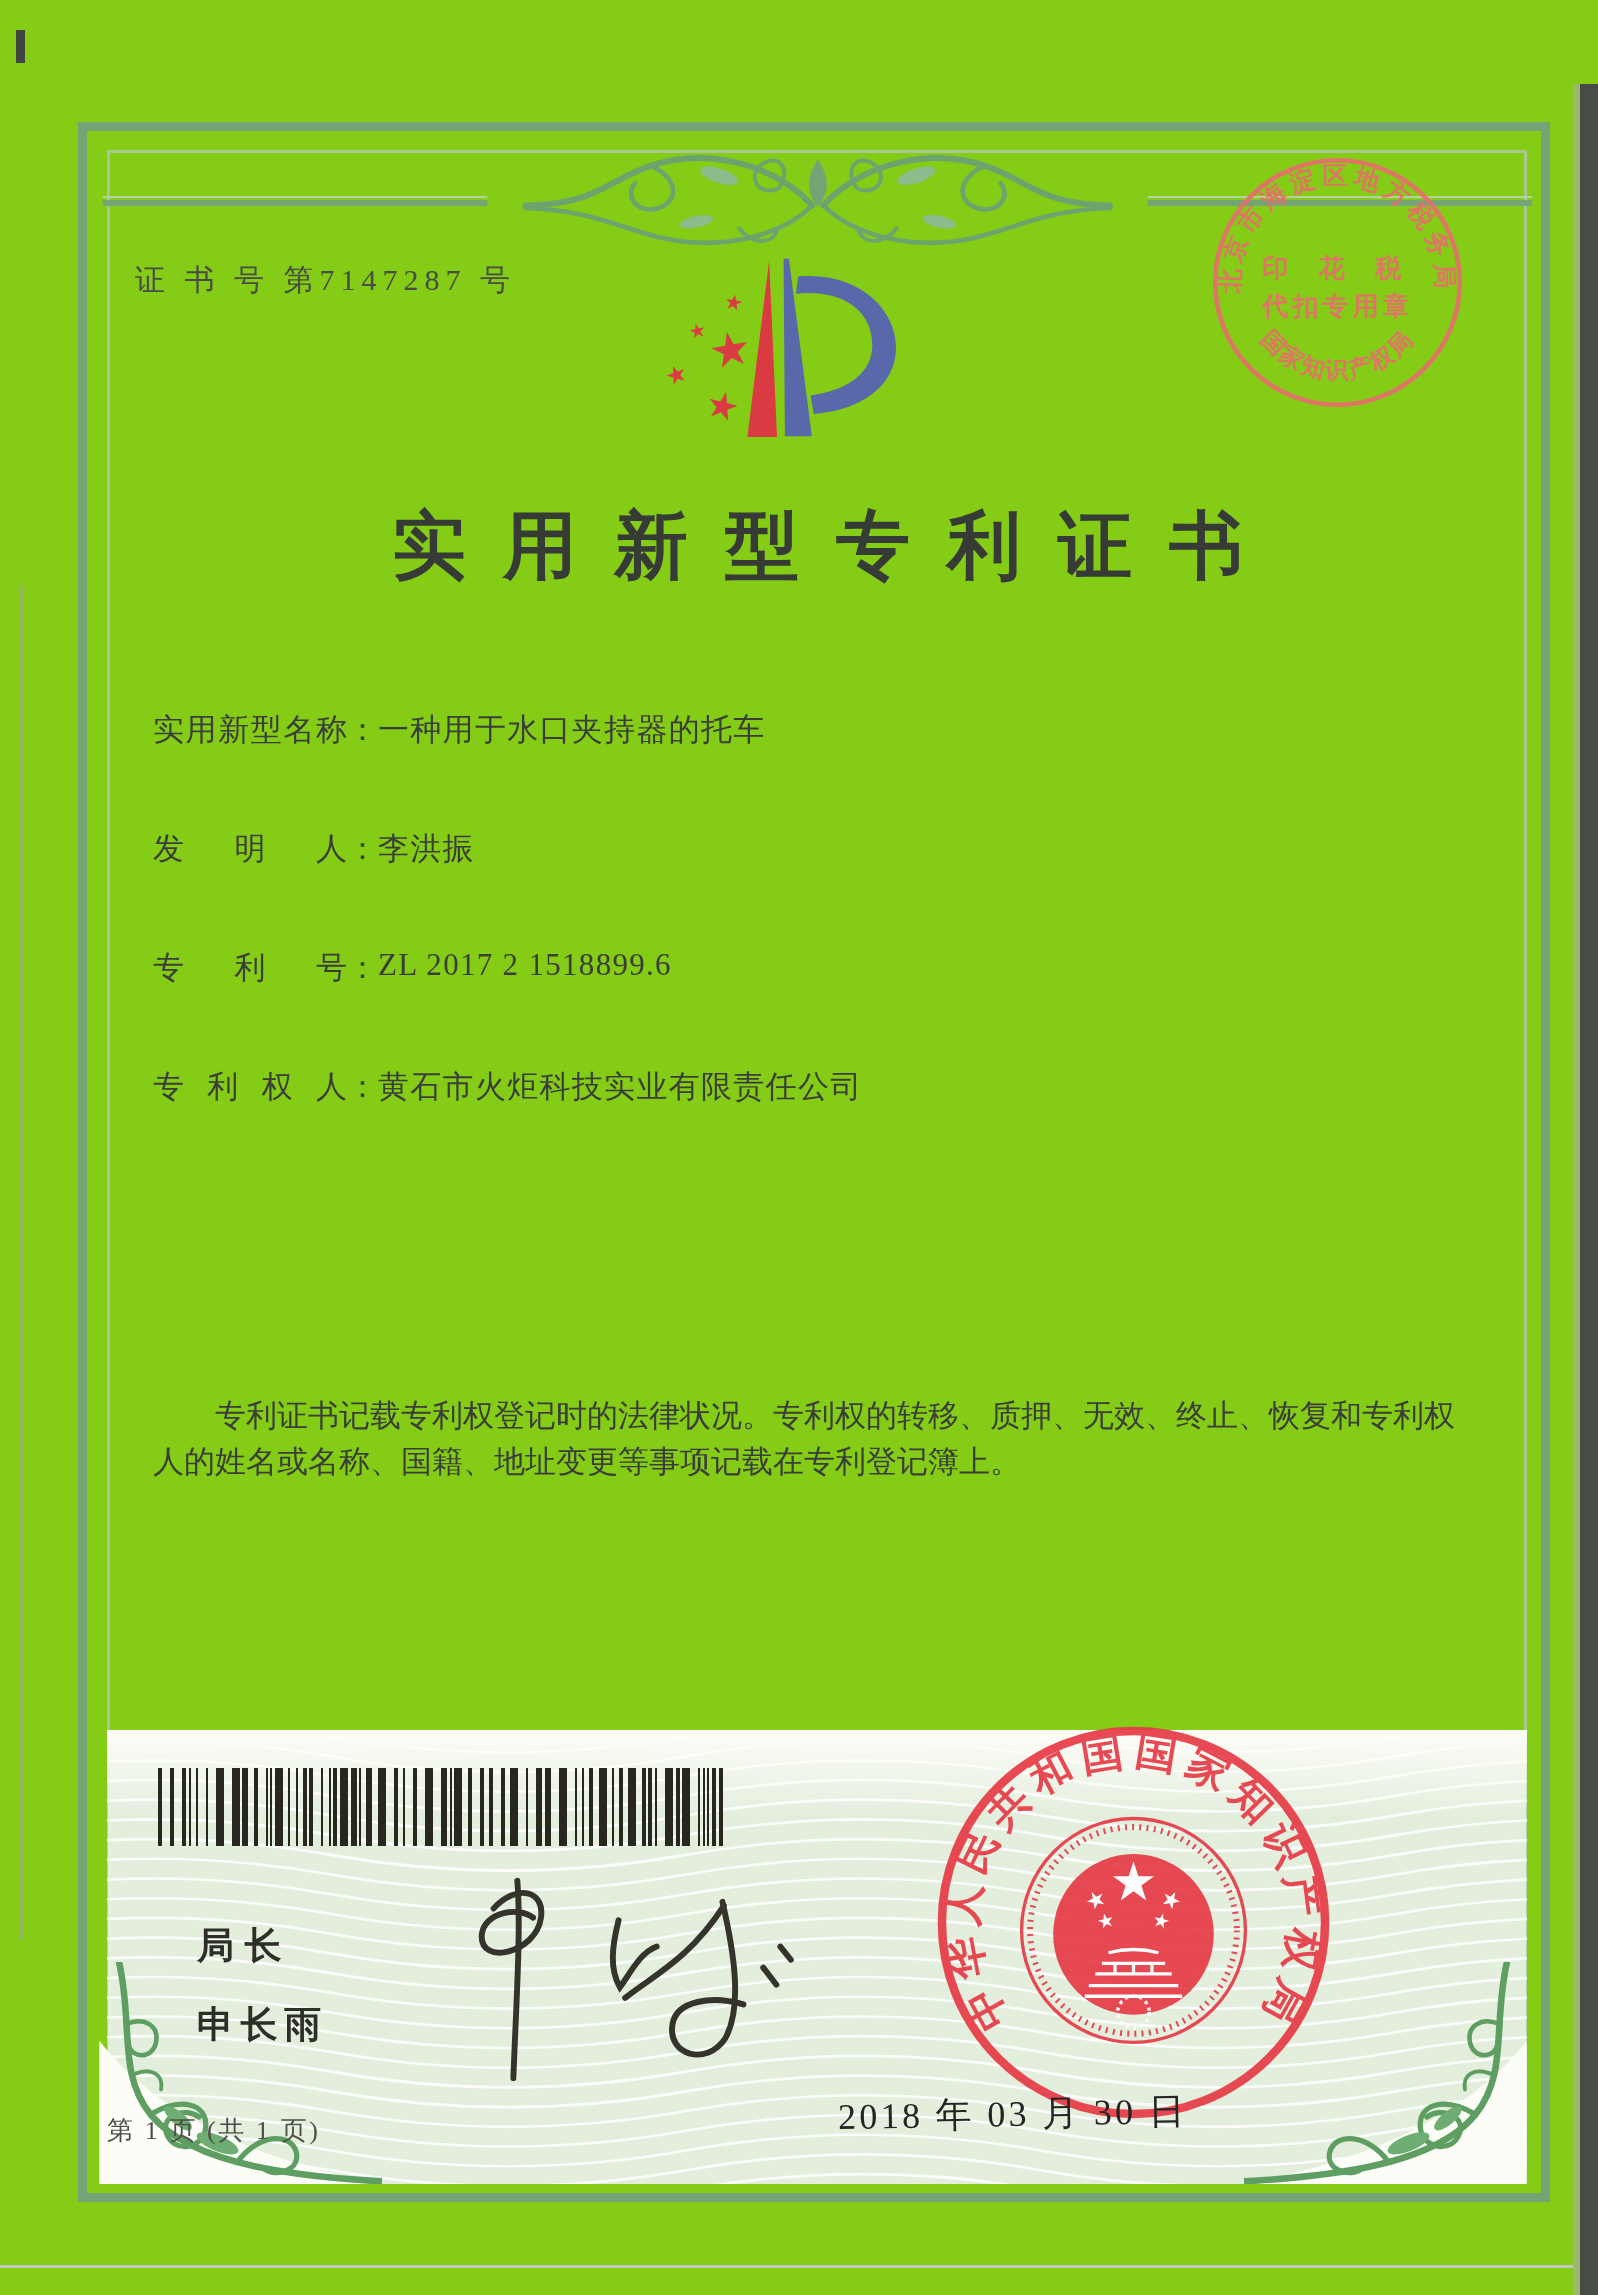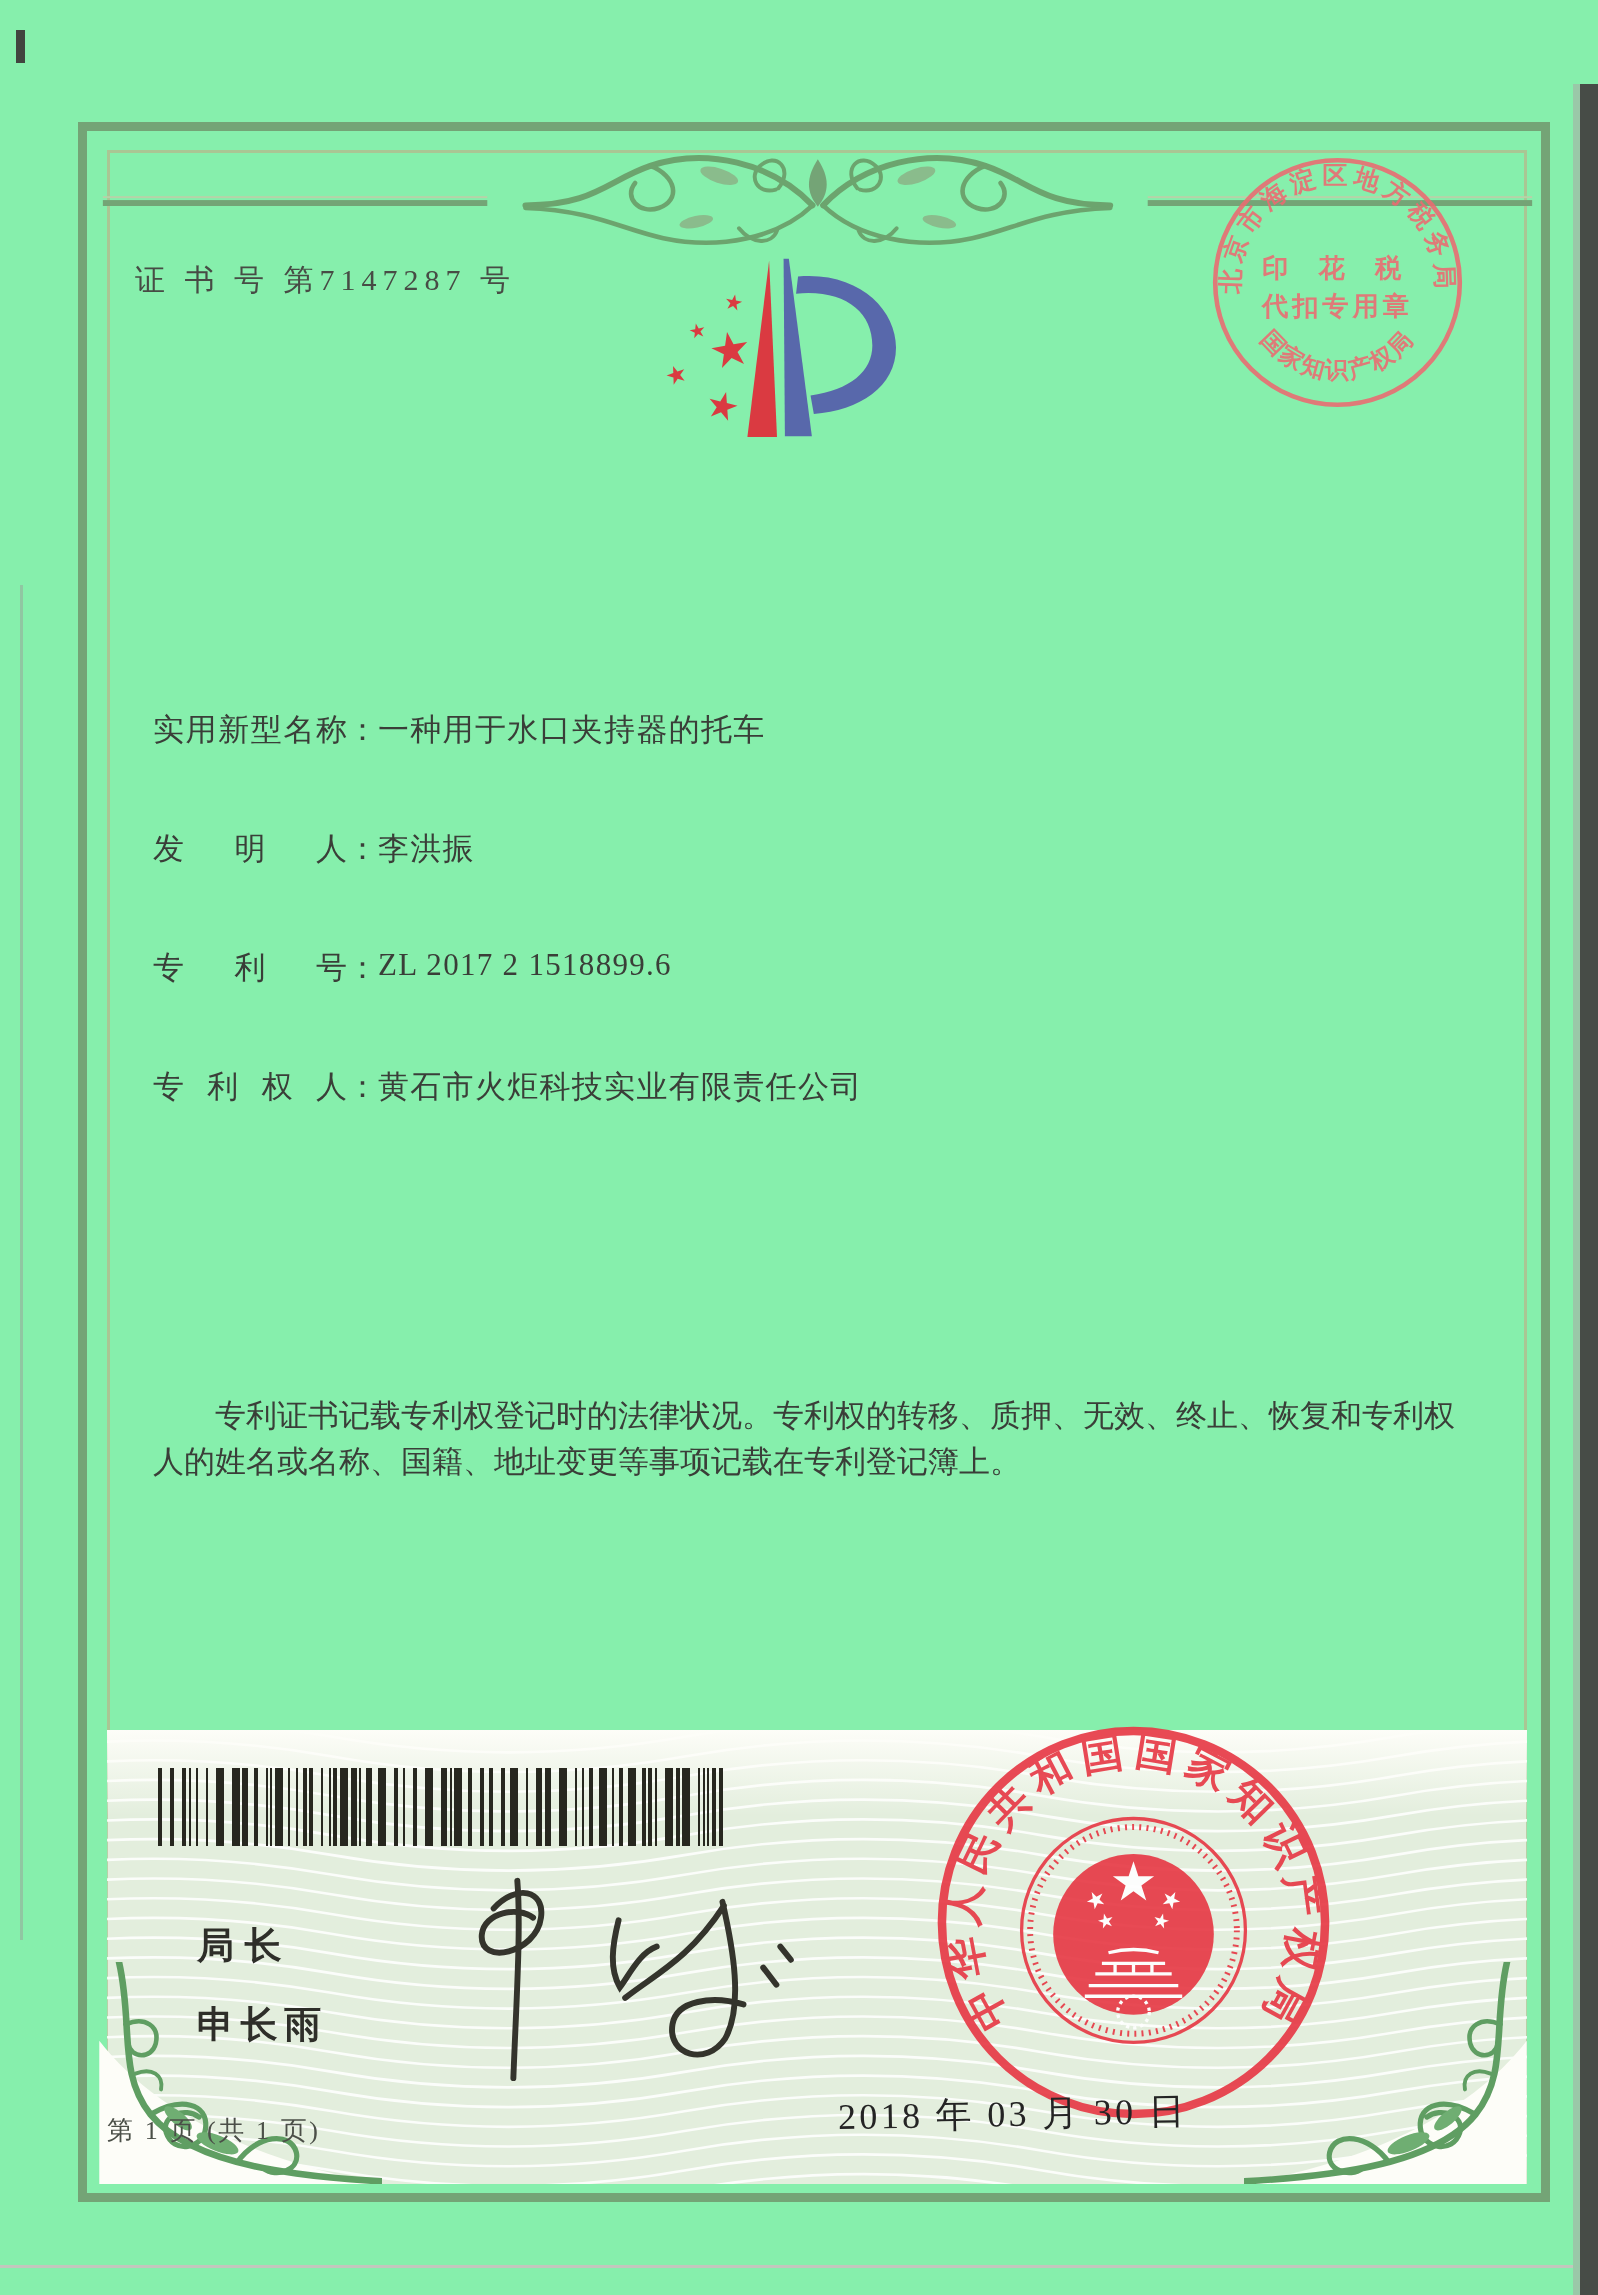--- a/index.html
+++ b/index.html
@@ -1,16 +1,16 @@
 <!DOCTYPE html>
 <html style="font-size:10.5px"><head>
 <meta charset="utf-8">
 <style>
   html,body{margin:0;padding:0;background:#ffffff;}
-  .page{position:relative;width:1598px;height:2295px;background:#86efac;overflow:hidden;
+  .page{position:relative;width:1598px;height:2295px;background:#84cc16;overflow:hidden;
         font-family:"Liberation Serif", serif;color:#3a3e38;}
   
   .scan-right{position:absolute;right:0;top:84px;bottom:0;width:18.4px;background:#474c47;}
   .scan-right-soft{position:absolute;right:18.4px;top:84px;bottom:0;width:6.6px;background:#a8ada5;opacity:.6;}
   .scan-bottom{position:absolute;left:0;right:25px;top:2265px;height:2.6px;background:#c3c6bd;}
   .scan-left{position:absolute;left:20px;top:585px;height:1355px;width:2.6px;background:#9aa098;opacity:.5;}
   .scan-nick{position:absolute;left:16px;top:30px;width:8.6px;height:33px;background:#41453f;}
   
   .frame{position:absolute;left:78px;top:122px;width:1472px;height:2080px;
          border:9.2px solid #74a476;box-sizing:border-box;}
@@ -131,20 +131,21 @@
     <text font-size="38" font-weight="700" letter-spacing="8" fill="#ec6a71">
       <textPath href="#taxTop" startOffset="50%" text-anchor="middle">北京市海淀区地方税务局</textPath>
     </text>
     <text x="200" y="192" font-size="40" font-weight="700" letter-spacing="18" text-anchor="middle" fill="#ec6a71">印 花 税</text>
     <text x="200" y="250" font-size="40" font-weight="700" letter-spacing="6" text-anchor="middle" fill="#ec6a71">代扣专用章</text>
     <text font-size="36" font-weight="700" letter-spacing="3" fill="#ec6a71">
       <textPath href="#taxBot" startOffset="50%" text-anchor="middle">国家知识产权局</textPath>
     </text>
   </svg>
 
+  <div class="title">实用新型专利证书</div>
 
   <div class="fields">
     <div class="frow">
       <span class="flabel">实用新型名称</span><span class="fcolon">：</span><span class="fvalue">一种用于水口夹持器的托车</span>
     </div>
     <div class="frow">
       <span class="flabel">发明人</span><span class="fcolon">：</span><span class="fvalue">李洪振</span>
     </div>
     <div class="frow">
       <span class="flabel">专利号</span><span class="fcolon">：</span><span class="fvalue">ZL 2017 2 1518899.6</span>

